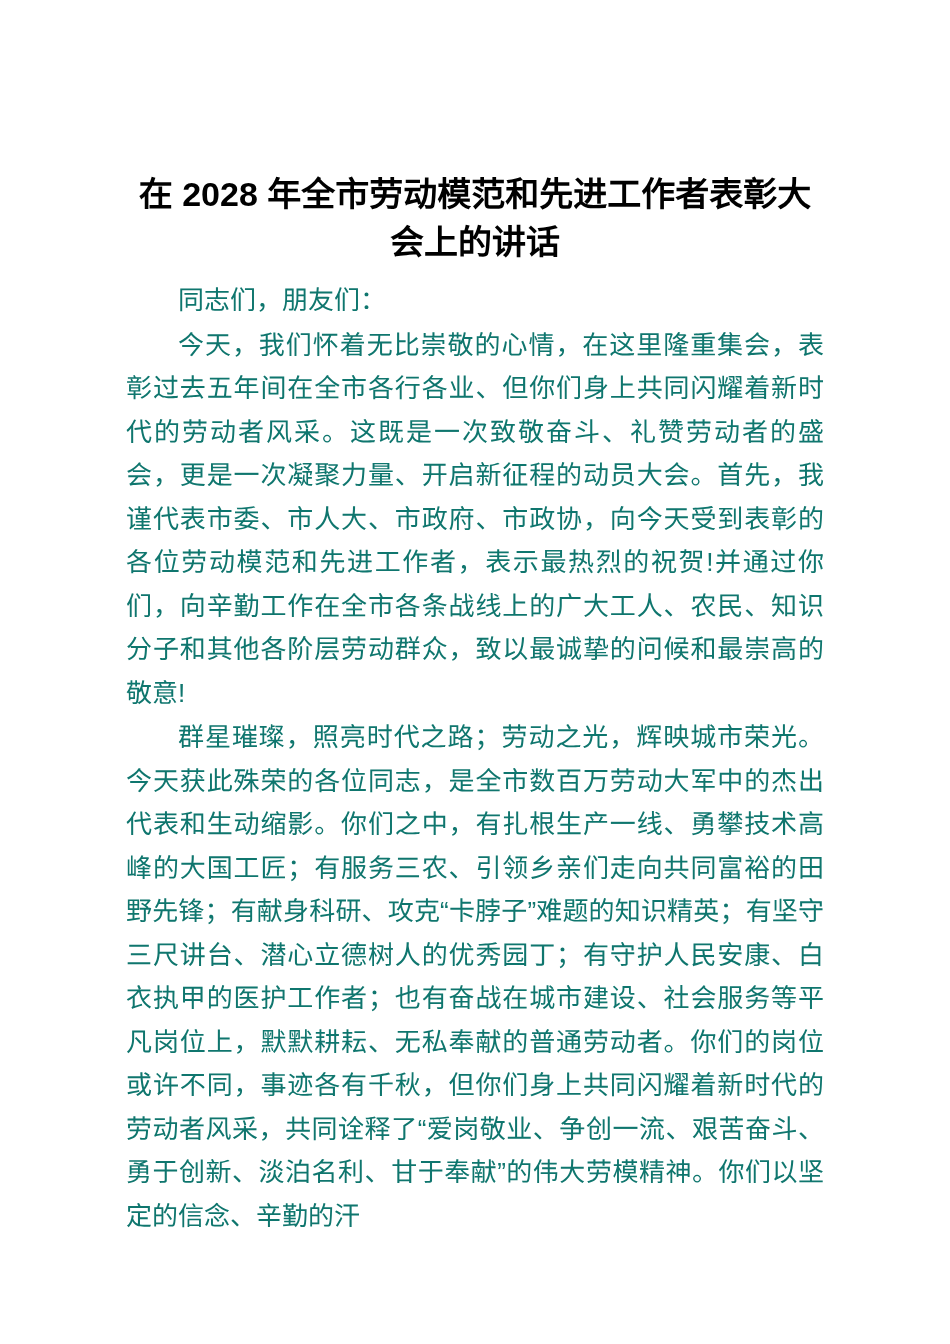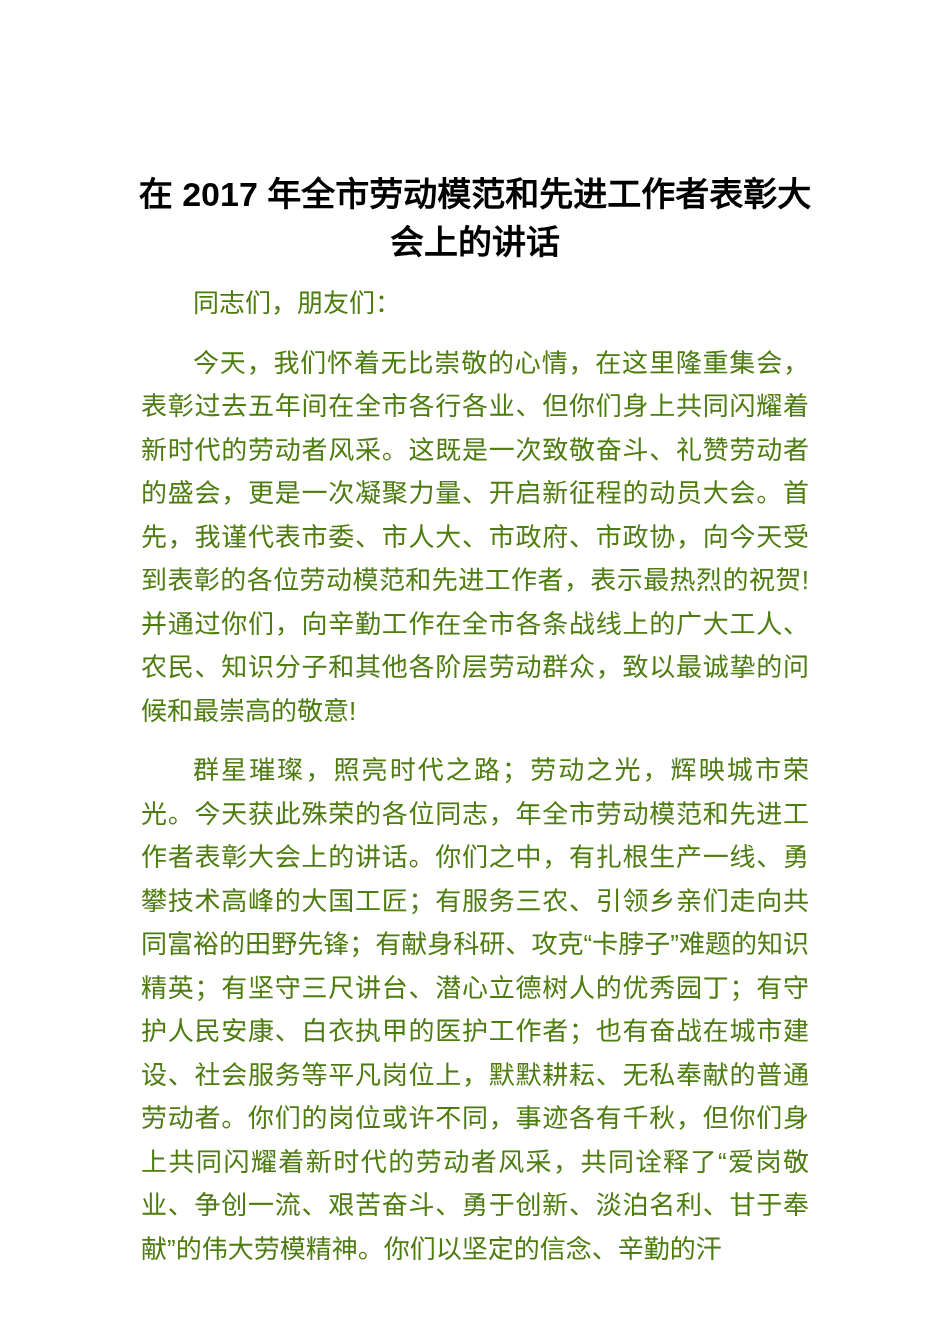--- a/index.html
+++ b/index.html
@@ -27,31 +27,31 @@
     font-weight: 700;
     line-height: 48px;
     text-align: center;
     margin: 0 0 13px 0;
     color: #000000;
     font-family: "Liberation Sans", sans-serif;
   }
   .para {
     font-size: 26px;
     line-height: 43.5px;
-    margin: 16px;
+    margin: 1px;
     text-align: justify;
     text-indent: 2em;
-    color: #4d7c0f;
+    color: #0f766e;
     font-family: "Liberation Sans", sans-serif;
     word-break: break-all;
   }
 </style>
 </head>
 <body>
 
 <div class="page">
   <div class="content">
-    <h1 class="doc-title">在 2017 年全市劳动模范和先进工作者表彰大会上的讲话</h1>
+    <h1 class="doc-title">在 2028 年全市劳动模范和先进工作者表彰大会上的讲话</h1>
     <p class="para">同志们，朋友们：</p>
     <p class="para">今天，我们怀着无比崇敬的心情，在这里隆重集会，表彰过去五年间在全市各行各业、但你们身上共同闪耀着新时代的劳动者风采。这既是一次致敬奋斗、礼赞劳动者的盛会，更是一次凝聚力量、开启新征程的动员大会。首先，我谨代表市委、市人大、市政府、市政协，向今天受到表彰的各位劳动模范和先进工作者，表示最热烈的祝贺!并通过你们，向辛勤工作在全市各条战线上的广大工人、农民、知识分子和其他各阶层劳动群众，致以最诚挚的问候和最崇高的敬意!</p>
-    <p class="para">群星璀璨，照亮时代之路；劳动之光，辉映城市荣光。今天获此殊荣的各位同志，年全市劳动模范和先进工作者表彰大会上的讲话。你们之中，有扎根生产一线、勇攀技术高峰的大国工匠；有服务三农、引领乡亲们走向共同富裕的田野先锋；有献身科研、攻克“卡脖子”难题的知识精英；有坚守三尺讲台、潜心立德树人的优秀园丁；有守护人民安康、白衣执甲的医护工作者；也有奋战在城市建设、社会服务等平凡岗位上，默默耕耘、无私奉献的普通劳动者。你们的岗位或许不同，事迹各有千秋，但你们身上共同闪耀着新时代的劳动者风采，共同诠释了“爱岗敬业、争创一流、艰苦奋斗、勇于创新、淡泊名利、甘于奉献”的伟大劳模精神。你们以坚定的信念、辛勤的汗</p>
+    <p class="para">群星璀璨，照亮时代之路；劳动之光，辉映城市荣光。今天获此殊荣的各位同志，是全市数百万劳动大军中的杰出代表和生动缩影。你们之中，有扎根生产一线、勇攀技术高峰的大国工匠；有服务三农、引领乡亲们走向共同富裕的田野先锋；有献身科研、攻克“卡脖子”难题的知识精英；有坚守三尺讲台、潜心立德树人的优秀园丁；有守护人民安康、白衣执甲的医护工作者；也有奋战在城市建设、社会服务等平凡岗位上，默默耕耘、无私奉献的普通劳动者。你们的岗位或许不同，事迹各有千秋，但你们身上共同闪耀着新时代的劳动者风采，共同诠释了“爱岗敬业、争创一流、艰苦奋斗、勇于创新、淡泊名利、甘于奉献”的伟大劳模精神。你们以坚定的信念、辛勤的汗</p>
   </div>
 </div>
 
 </body></html>

